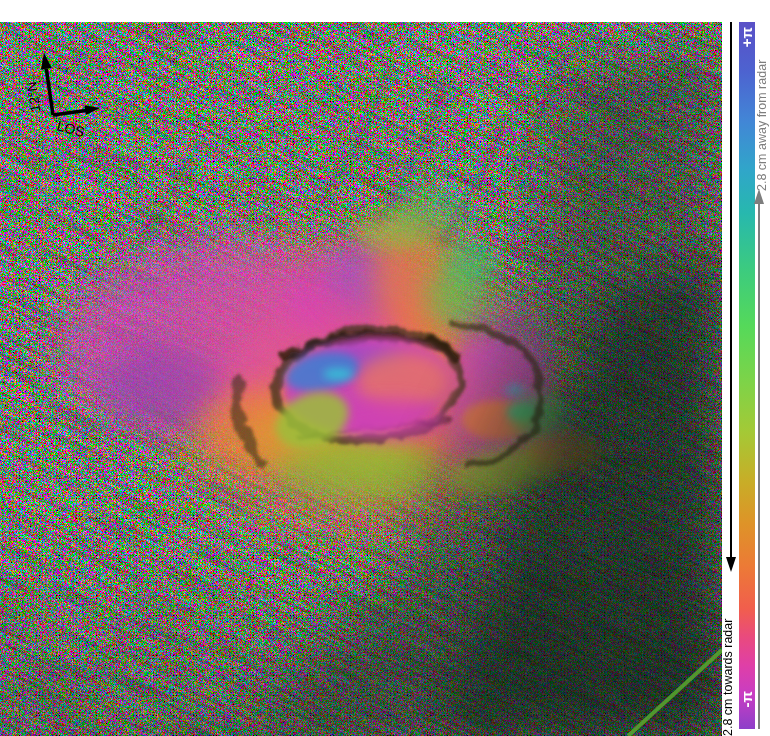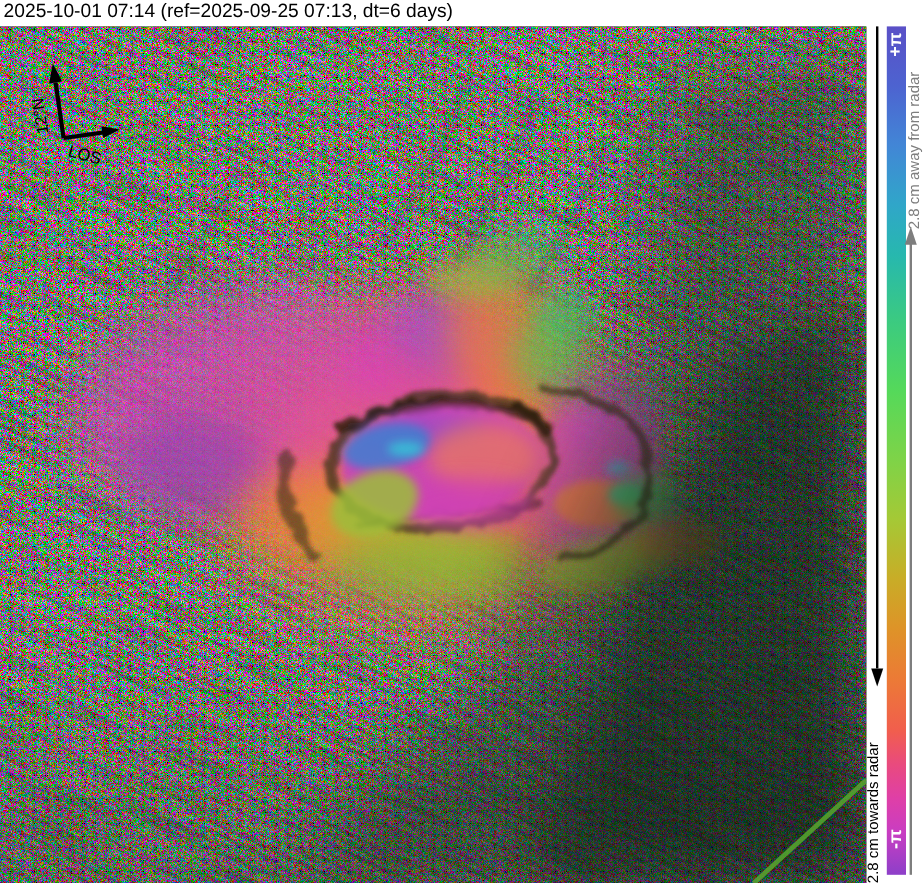--- a/index.html
+++ b/index.html
@@ -28,23 +28,20 @@
   #towards-shaft{position:absolute;left:730px;top:22px;width:2px;height:535px;background:#000;}
   #towards-head{position:absolute;left:726px;top:557px;width:0;height:0;
              border-left:5px solid transparent;border-right:5px solid transparent;
              border-top:15px solid #000;}
 </style>
 </head>
 <body>
 
 <div id="app">
 
-  <div id="title-bar">
-    <span>2025-10-01 07:14 (ref=2025-09-25 07:13, dt=6 days)</span>
-  </div>
 
   <div id="map-area">
     <svg width="722" height="714" viewBox="0 0 722 714">
       <defs>
         <filter id="speckle" x="0" y="0" width="100%" height="100%">
           <feTurbulence type="turbulence" baseFrequency="0.65" numOctaves="2" seed="17" stitchTiles="stitch"></feTurbulence>
           <feColorMatrix type="saturate" values="6"></feColorMatrix>
           <feComponentTransfer>
             <feFuncA type="linear" slope="0" intercept="1"></feFuncA>
             <feFuncR type="gamma" amplitude="1.15" exponent="0.85" offset="0"></feFuncR>

